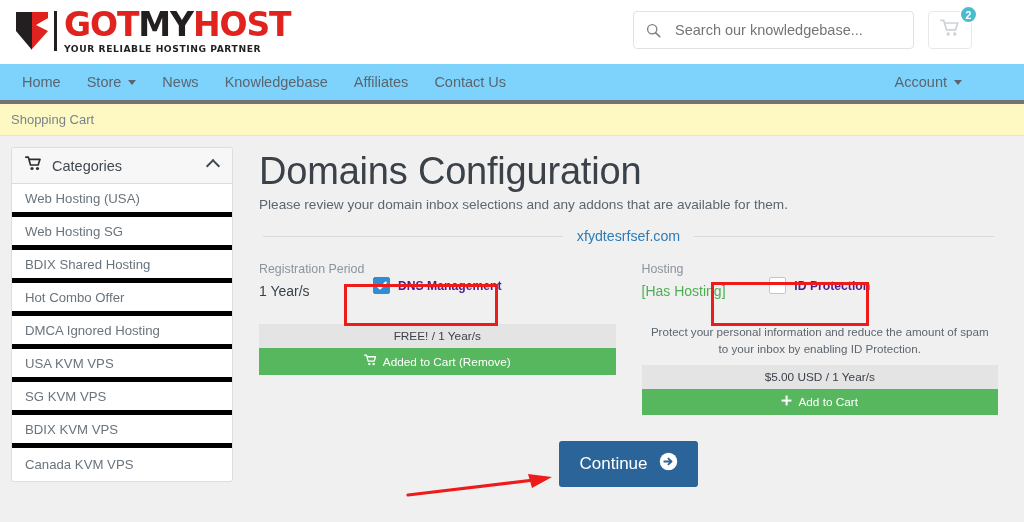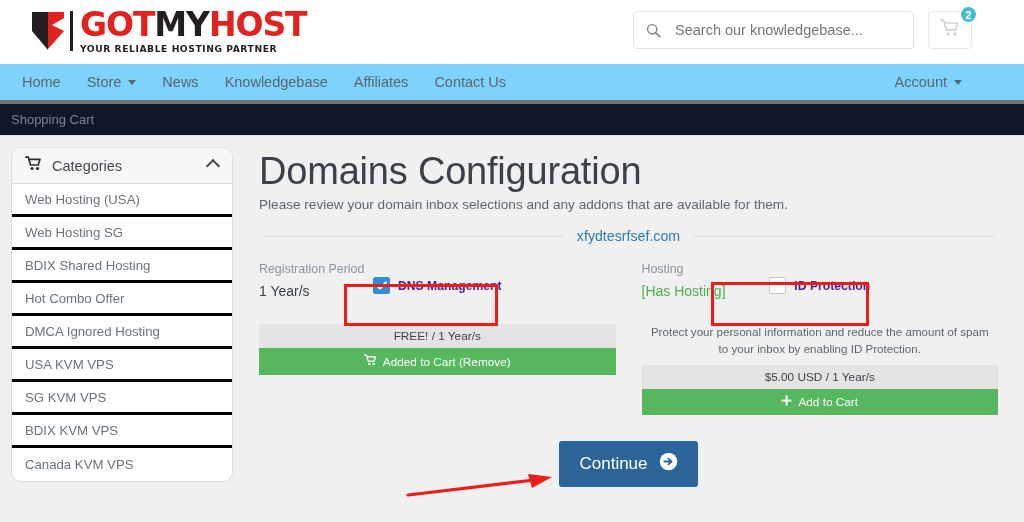--- a/index.html
+++ b/index.html
@@ -14,21 +14,21 @@
   #page { position: relative; width: 1024px; height: 522px; background:#ffffff; }
 
   
   .header {
     position: relative;
     height: 64px;
     background: #ffffff;
     display: flex; align-items: center;
   }
   .logo-wrap {
-    position: absolute; left: 30px; top: 4px;
+    position: absolute; left: 14px; top: 4px;
     display: flex; align-items: center; height: 54px;
   }
   .logo-mark { width: 36px; height: 44px; position: relative; margin-right: 2px; }
   .logo-divider { width: 3px; height: 40px; background: #231f20; margin: 0 7px 0 2px; }
   .logo-text-block { display: flex; flex-direction: column; justify-content: center; }
   .logo-main {
     font-family: "DejaVu Sans", sans-serif;
     font-size: 33px; font-weight: 700; letter-spacing: -1.1px;
     line-height: 1.0;
   }
@@ -84,40 +84,40 @@
     display: inline-block; width: 0; height: 0;
     border-left: 4.5px solid transparent;
     border-right: 4.5px solid transparent;
     border-top: 5px solid #5a6570;
     margin-left: 7px;
   }
   .nav-right { position: absolute; right: 62px; display: flex; align-items: center; }
 
   
   .breadcrumb-bar {
-    height: 32px; background: #0f172a;
+    height: 32px; background: #fef9c3;
     display: flex; align-items: center; padding-left: 11px;
     border-bottom: 1px solid #dfe4e8;
   }
   .breadcrumb-text { font-size: 13px; color: #79848e; }
 
   
   .content {
     position: relative;
     height: 386px;
     background: #f0f0f0;
     display: flex;
   }
 
   
   .sidebar {
     width: 222px; margin: 11px 0 0 11px;
     background: #fff;
     border: 1px solid #dddddd;
-    border-radius: 10px;
+    border-radius: 3px;
     overflow: hidden;
     align-self: flex-start;
   }
   .sidebar-head {
     height: 36px; background: #f7f7f7;
     border-bottom: 1px solid #dddddd;
     display: flex; align-items: center; padding: 0 13px;
     position: relative;
   }
   .sidebar-head-title {
@@ -127,21 +127,21 @@
     position: absolute; right: 14px; top: 13px;
     width: 10px; height: 10px;
     border-left: 2px solid #41484f;
     border-top: 2px solid #41484f;
     transform: rotate(45deg);
   }
   .sidebar-item {
     height: 33px; display: flex; align-items: center;
     padding: 0 13px;
     font-size: 13.2px; color: #6a747d;
-    border-bottom: 3px solid #000000;
+    border-bottom: 5px solid #000000;
   }
   .sidebar-item:last-child { border-bottom: none; }
 
   
   .main {
     flex: 1; padding: 14px 26px 0 26px;
   }
   .page-title {
     font-size: 38px; color: #3a4149; font-weight: 400;
     letter-spacing: -0.2px; margin: 0 0 4px 0;

